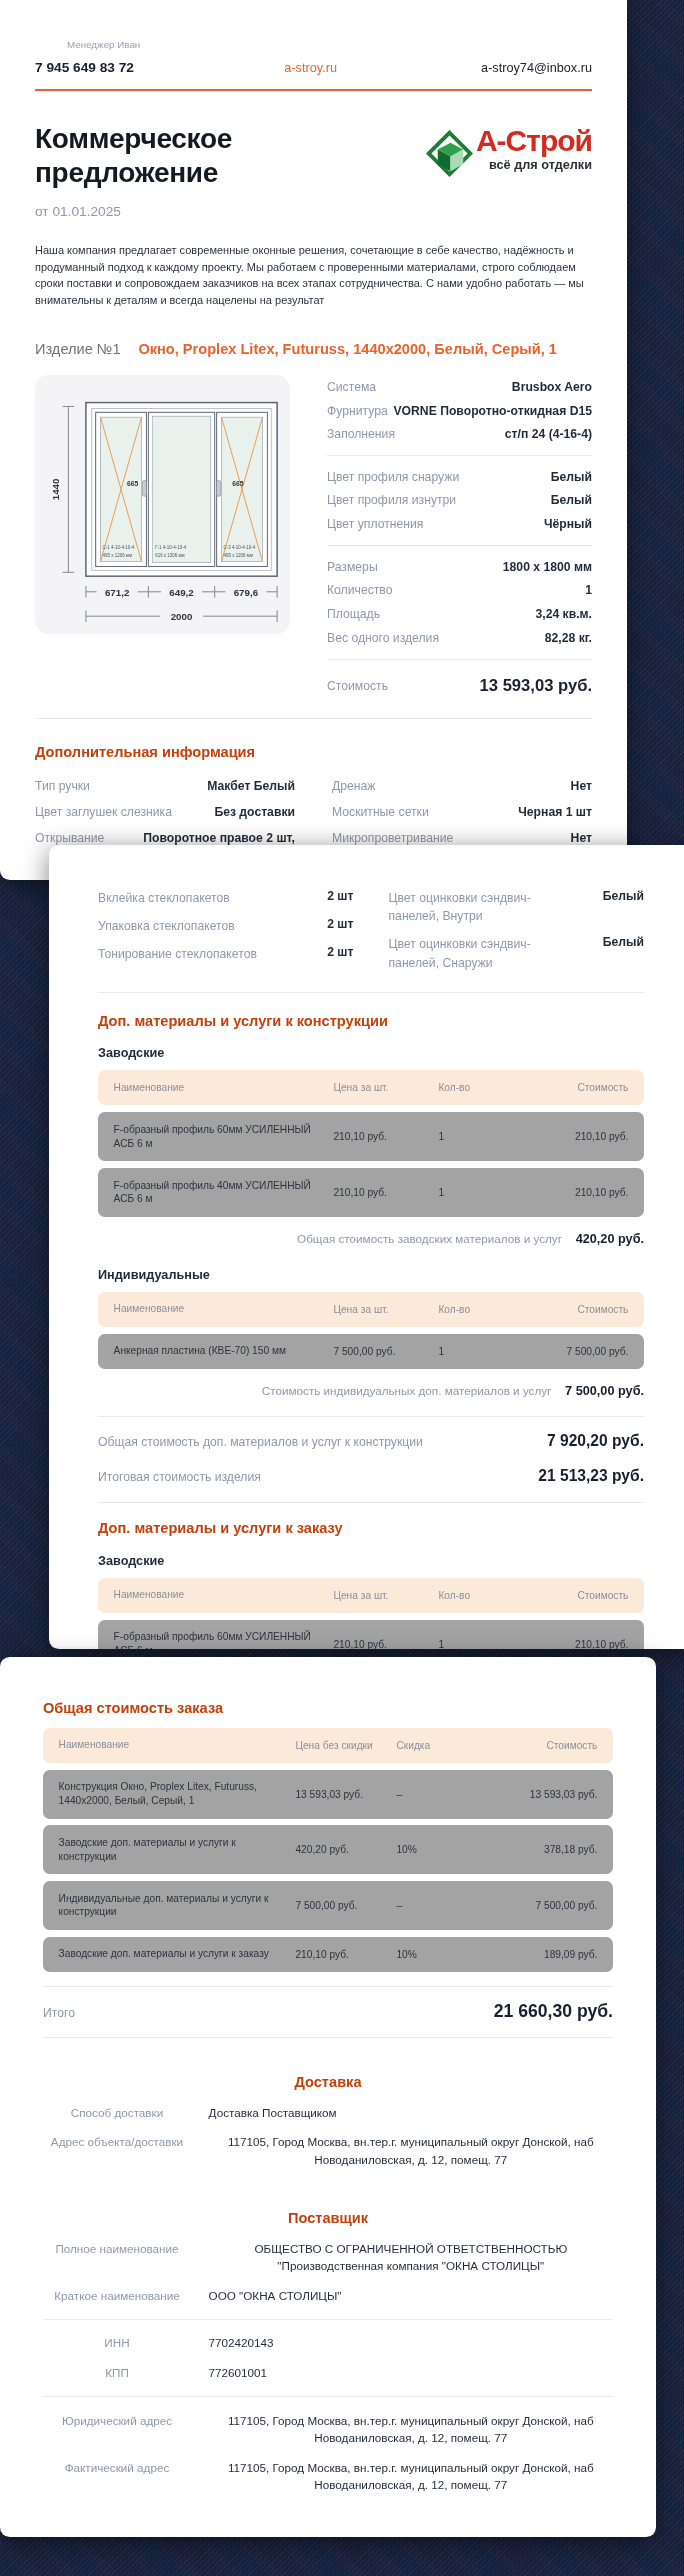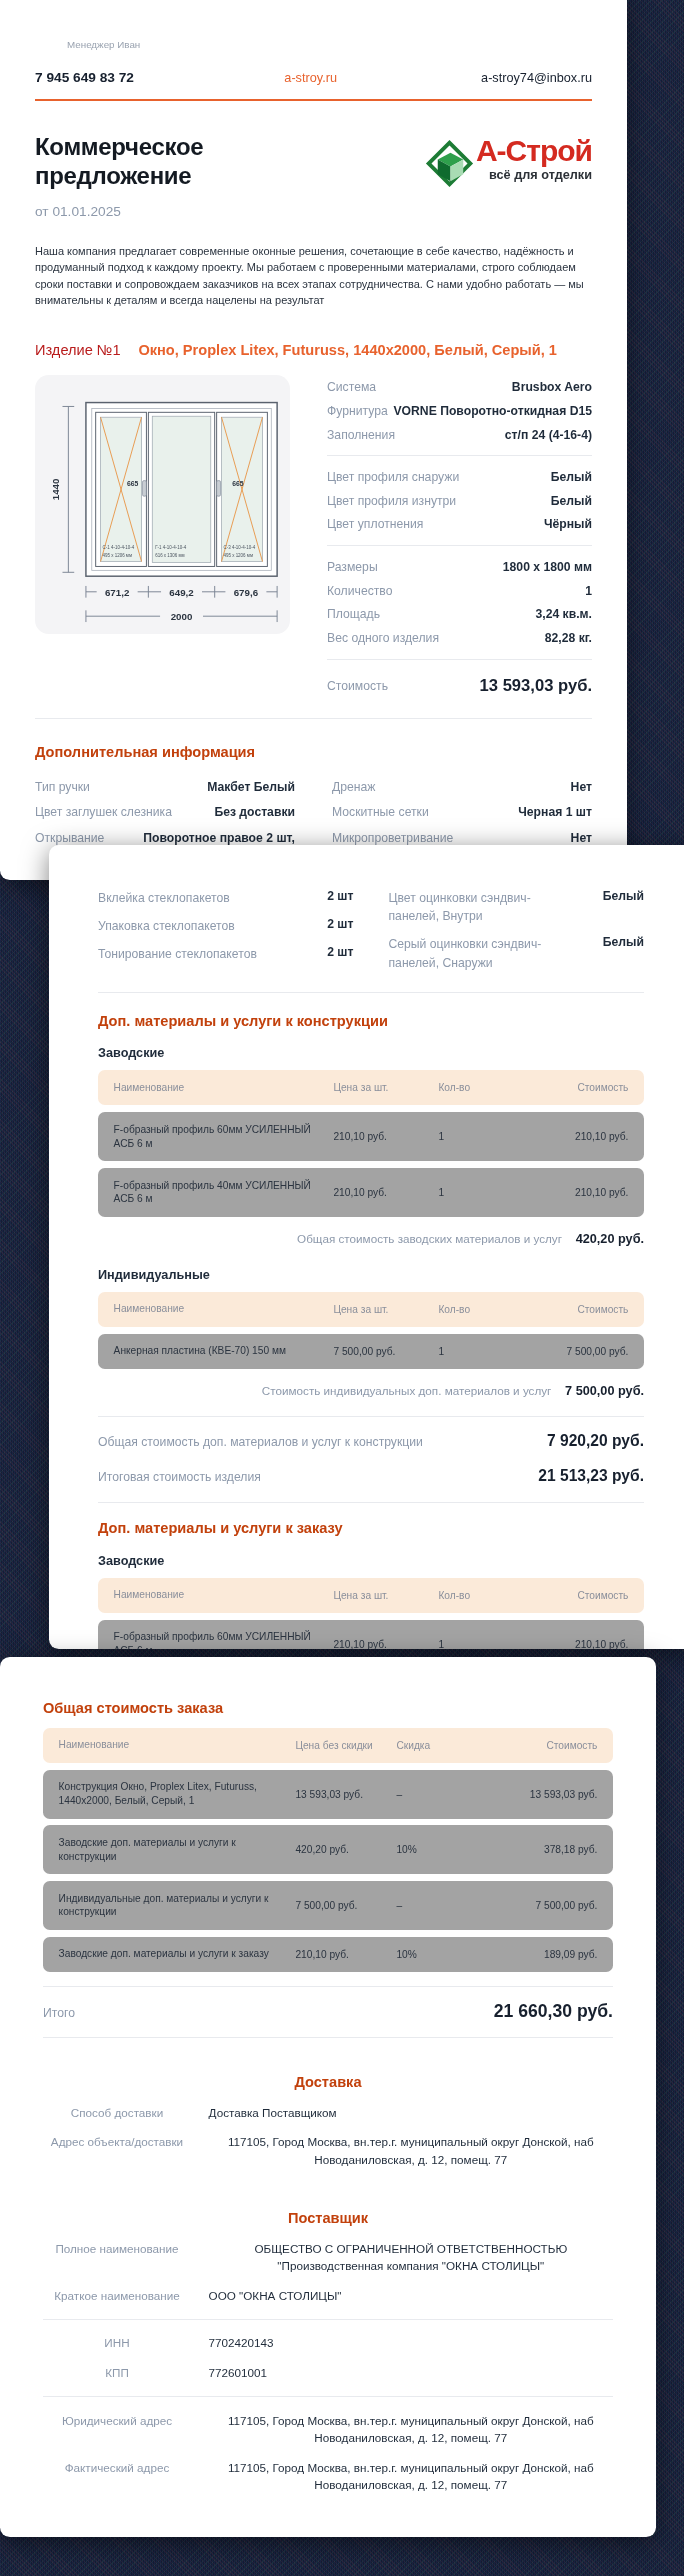--- a/index.html
+++ b/index.html
@@ -12,38 +12,38 @@
       repeating-linear-gradient(-45deg, rgba(90,255,140,.06) 0 1px, transparent 1px 3.9px),
       repeating-linear-gradient(90deg, rgba(90,140,255,.07) 0 1px, transparent 1px 2px);
   }
   .page{ position:absolute; background:#fff; border-radius:9.8px; box-shadow:0 5.9px 27px rgba(0,0,0,.5); overflow:hidden;}
   #page1{ left:0; top:-9.8px; width:627px; height:890px; border-top-left-radius:0; z-index:1; padding:49px 35px 0;}
   #page2{ left:49px; top:845px; width:644px; height:804px; z-index:2; padding:39px 49px 0;}
   #page3{ left:0; top:1657px; width:656px; height:880px; z-index:3; padding:43px 43px 0;}
 
   
   .hdr{ display:flex; align-items:flex-end; justify-content:space-between; }
-  .hdr-left .mgr{ font-size:9.8px; color:#9aa3b0; margin-bottom:20px;padding-left:32px;}
+  .hdr-left .mgr{ font-size:9.8px; color:#9aa3b0; margin-bottom:10px;padding-left:32px;}
   .hdr-left .phone{ font-size:13.7px; font-weight:bold; color:#17202e;}
   .hdr-site{ font-size:12.7px; color:#e8622d; text-decoration:none;}
   .hdr-mail{ font-size:12.7px; color:#17202e; text-decoration:none;}
   .hdr-rule{ border:none; border-top:2.9px solid #e8622d; margin:13.7px 0 0;}
 
   .title-row{ display:flex; justify-content:space-between; align-items:flex-start; margin-top:31px;}
-  h1{ font-size:24px; line-height:1.22; color:#141a22; letter-spacing:-0.3px;}
+  h1{ font-size:28px; line-height:1.22; color:#141a22; letter-spacing:-0.3px;}
   .date{ font-size:13.7px; color:#8d99ab; margin-top:13.7px;}
   .logo{ display:flex; align-items:flex-start; gap:1px; margin-top:3.9px;}
   .logo-txt{ display:flex; flex-direction:column; align-items:flex-end;}
   .logo-name{ font-size:30px; font-weight:800; color:#d42a20; letter-spacing:-1px; line-height:1;}
   .logo-tag{ font-size:12.7px; font-weight:800; color:#2c3137; margin-top:2px;}
 
   .intro{ font-size:11px; line-height:1.5; color:#2b3440; margin-top:23.4px; max-width:571px;}
 
   .product-head{ margin-top:33px; font-size:14.6px;}
-  .product-head .p-label{ color:#b91c1c; font-weight:400; margin-right:13.7px;margin-top:16px;}
+  .product-head .p-label{ color:#737373; font-weight:400; margin-right:13.7px;margin-top:16px;}
   .product-head .p-name{ color:#e8622d; font-weight:bold;}
 
   .product-body{ display:flex; gap:37px; margin-top:17.6px;}
   .draw-card{ width:255px; height:259px; background:#f4f4f6; border-radius:13.7px; flex:none; padding:9.8px 5.9px;}
   .spec-col{ flex:1; }
   .kv{ display:flex; justify-content:space-between; align-items:flex-start; padding:4.9px 0; font-size:12.2px;}
   .kv .lbl{ color:#8d99ab; }
   .kv .val{ color:#1f2b3a; font-weight:bold; text-align:right;}
   .sep{ border:none; border-top:1px solid #e8eaee; margin:8.8px 0;}
   .price-row{ display:flex; justify-content:space-between; align-items:center; padding:7.8px 0 0;}
@@ -295,21 +295,21 @@
             <span class="lbl">Тонирование стеклопакетов</span>
             <span class="val">2 шт</span>
           </div>
       </div>
       <div class="col">
         <div class="kv">
             <span class="lbl">Цвет оцинковки сэндвич-панелей, Внутри</span>
             <span class="val">Белый</span>
           </div>
         <div class="kv">
-            <span class="lbl">Серый оцинковки сэндвич-панелей, Снаружи</span>
+            <span class="lbl">Цвет оцинковки сэндвич-панелей, Снаружи</span>
             <span class="val">Белый</span>
           </div>
       </div>
     </div>
     <hr class="sep" style="margin:15.6px 0 19.5px">
 
     <div class="sect-h">Доп. материалы и услуги к конструкции</div>
     <div class="sub-h">Заводские</div>
     <div class="trow thead">
       <span class="c-name">Наименование</span>

